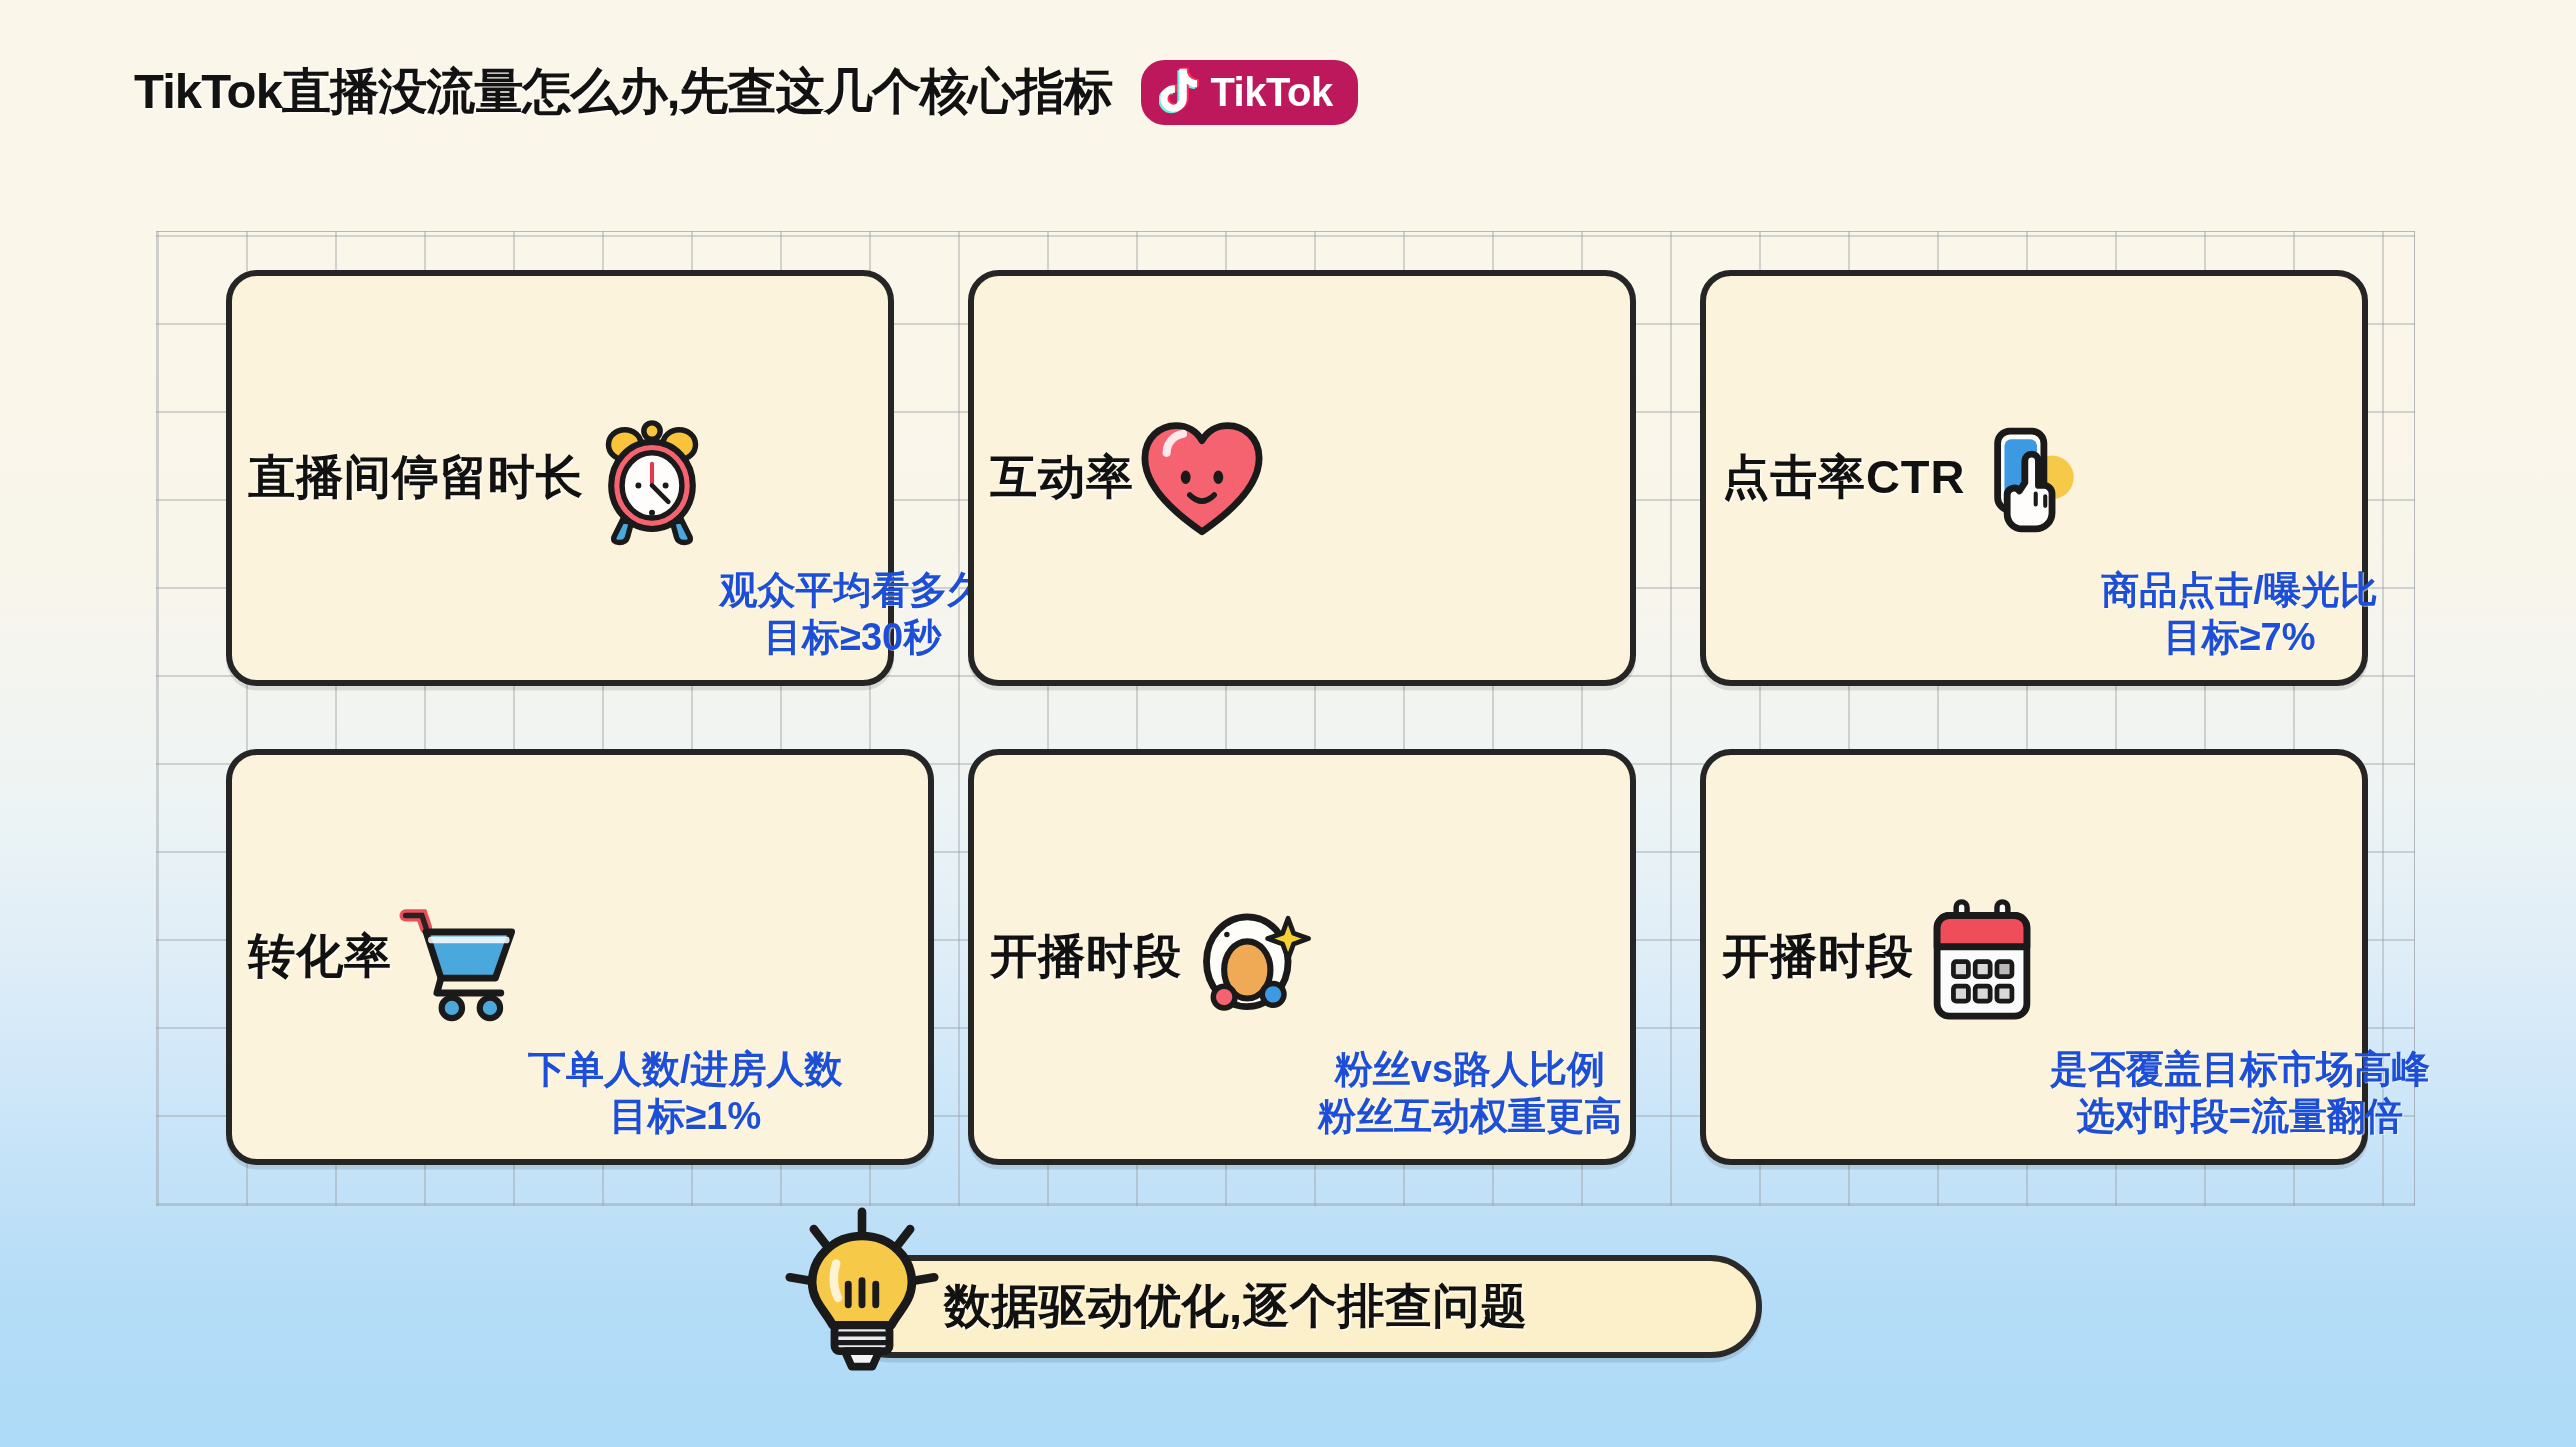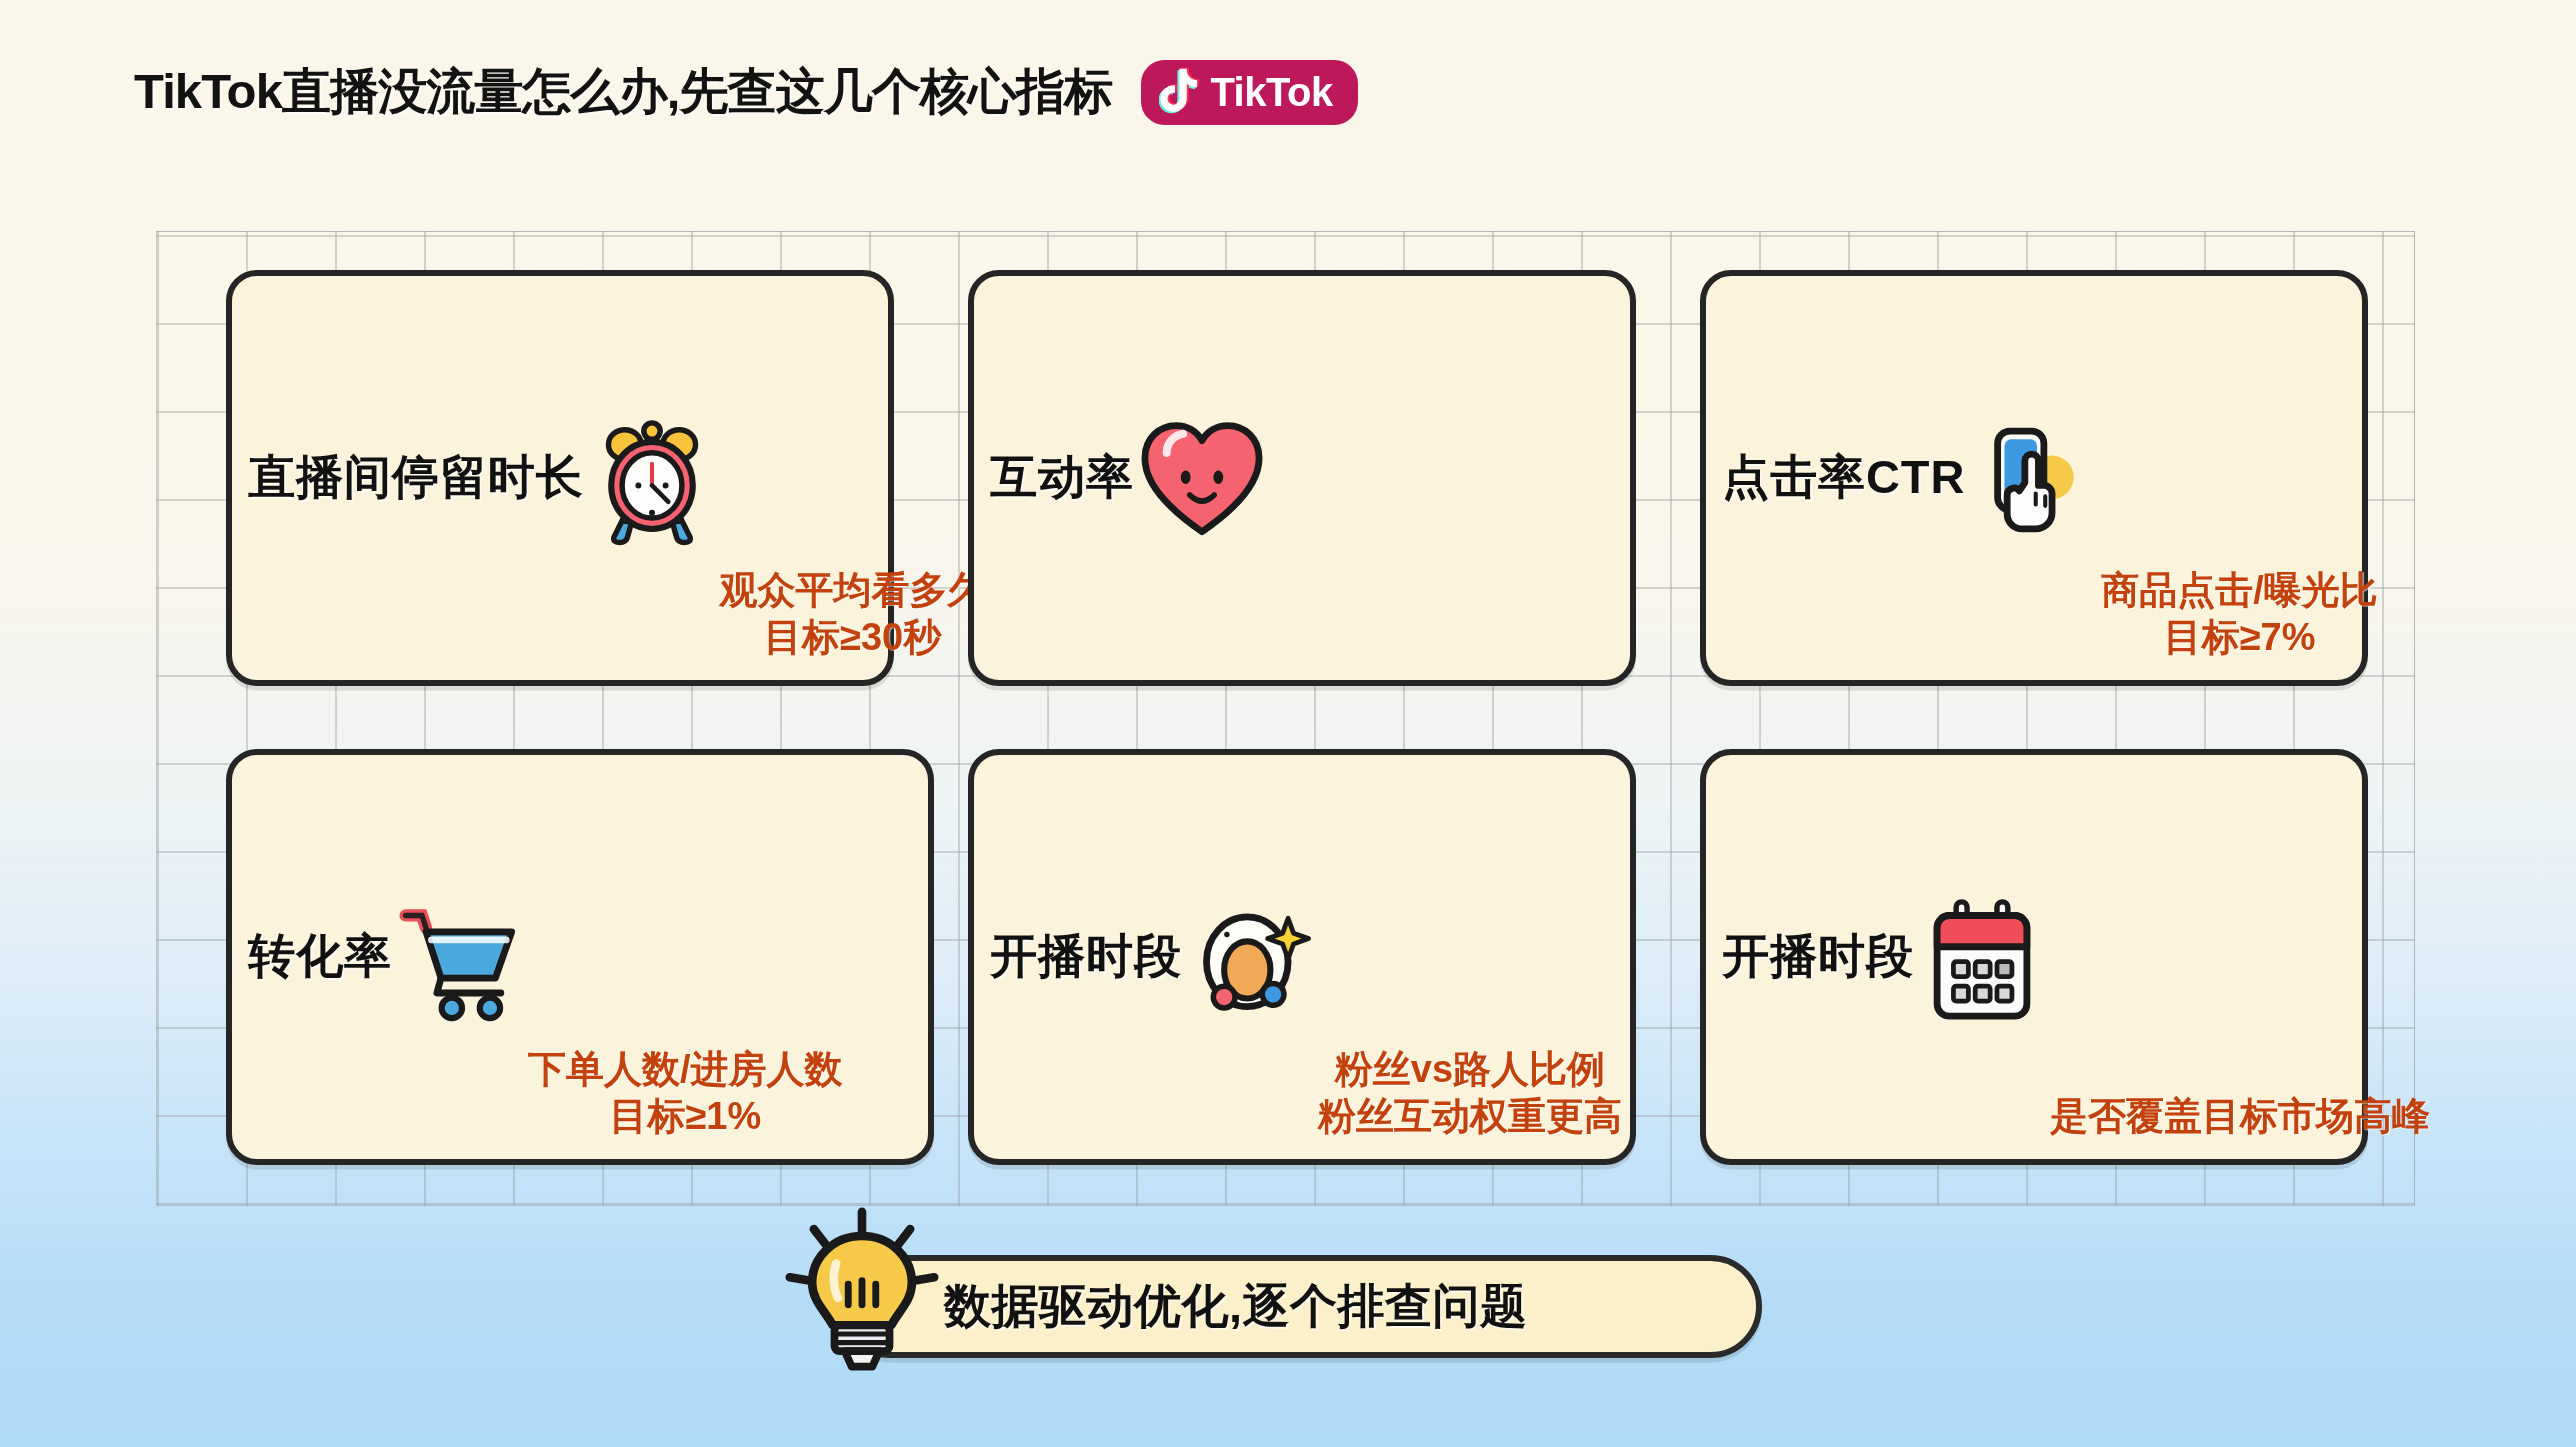--- a/index.html
+++ b/index.html
@@ -55,21 +55,21 @@
     font-size:47px; font-weight:700; color:#111;
     letter-spacing:0.9px; white-space:nowrap;
     text-shadow:1.8px 1.8px 0 rgba(255,255,255,.6);
   }
   .card-icon{
     flex:0 0 auto; display:flex; align-items:center; justify-content:center;
     margin-top:5.4px;
   }
   .card-lines{ margin-top:auto; text-align:center; }
   .card-line{
-    font-size:38px; font-weight:700; color:#c2410c;
+    font-size:38px; font-weight:700; color:#1d4ed8;
     line-height:1.22; white-space:nowrap;
     text-shadow:1.4px 1.4px 0 rgba(255,255,255,.55);
   }
 
   
   #card-0{ left:226px;  top:270px;  width:668px; height:416px; }
   #card-1{ left:968px; top:270px;  width:668px; height:416px; }
   #card-2{ left:1700px; top:270px;  width:668px; height:416px; }
   #card-3{ left:226px;  top:749px;  width:708px; height:416px; }
   #card-4{ left:968px; top:749px;  width:668px; height:416px; }
@@ -215,20 +215,21 @@
       <rect x="29" y="52" width="11" height="11" rx="2" fill="#d9d9d9" stroke="#1a1a1a" stroke-width="3.5"></rect>
       <rect x="45" y="52" width="11" height="11" rx="2" fill="#d9d9d9" stroke="#1a1a1a" stroke-width="3.5"></rect>
       <rect x="61" y="52" width="11" height="11" rx="2" fill="#b9b9b9" stroke="#1a1a1a" stroke-width="3.5"></rect>
       <rect x="29" y="70" width="11" height="11" rx="2" fill="#d9d9d9" stroke="#1a1a1a" stroke-width="3.5"></rect>
       <rect x="45" y="70" width="11" height="11" rx="2" fill="#d9d9d9" stroke="#1a1a1a" stroke-width="3.5"></rect>
       <rect x="61" y="70" width="11" height="11" rx="2" fill="#d9d9d9" stroke="#1a1a1a" stroke-width="3.5"></rect>
     </svg>
   </div>
   <div class="card-lines">
     <div class="card-line">是否覆盖目标市场高峰</div>
+    <div class="card-line">选对时段=流量翻倍</div>
   </div>
 </div>
 
 <div id="footer-banner">
   <div id="footer-pill">
     <div id="footer-text">数据驱动优化,逐个排查问题</div>
   </div>
   <div id="bulb-icon">
     <svg width="172" height="172" viewBox="0 0 100 100">
       <path d="M50 4 L50 15 M22 14 L29 23 M78 14 L71 23 M8 42 L20 44 M92 42 L80 44" stroke="#1a1a1a" stroke-width="5" stroke-linecap="round"></path>

